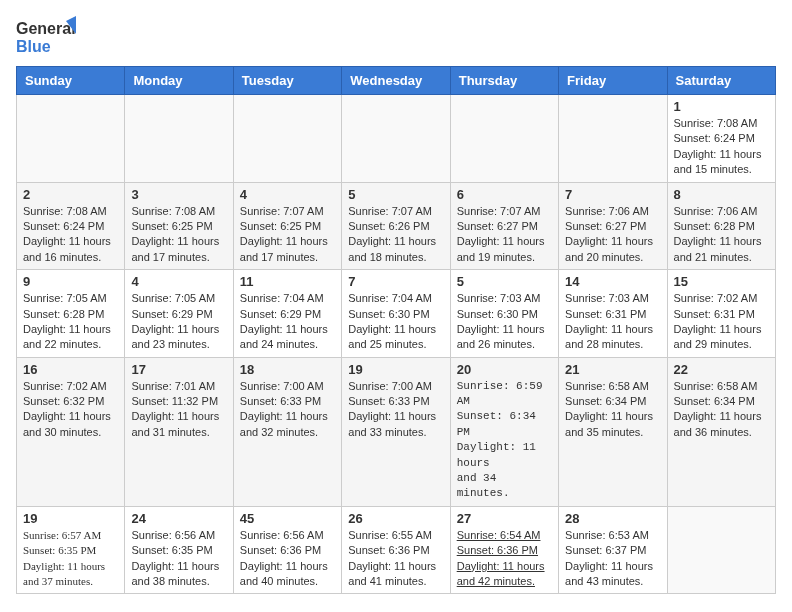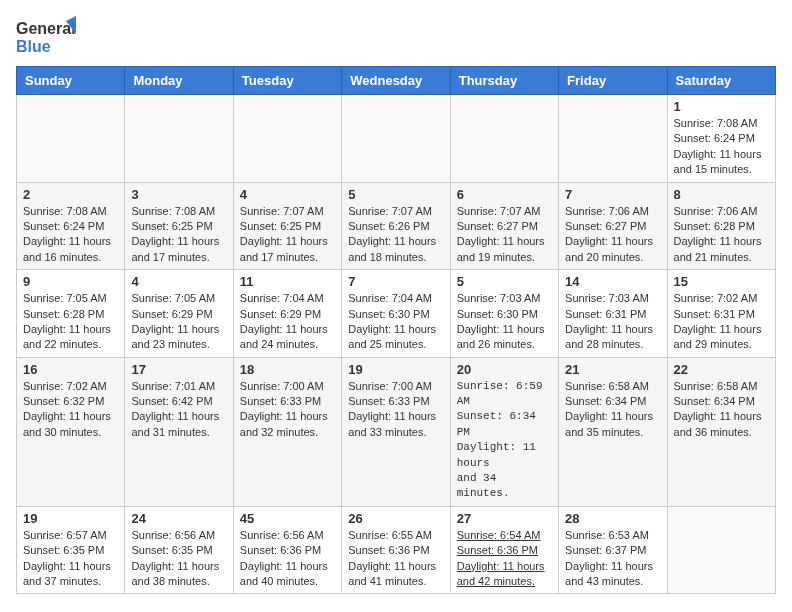--- a/index.html
+++ b/index.html
@@ -227,21 +227,21 @@
         <td>
           <span class="day-num">16</span>
           <div class="day-info" style="white-space: pre-line;">Sunrise: 7:02 AM
 Sunset: 6:32 PM
 Daylight: 11 hours
 and 30 minutes.</div>
         </td>
         <td>
           <span class="day-num">17</span>
           <div class="day-info" style="white-space: pre-line;">Sunrise: 7:01 AM
-Sunset: 6:42 PM
+Sunset: 11:32 PM
 Daylight: 11 hours
 and 31 minutes.</div>
         </td>
         <td>
           <span class="day-num">18</span>
           <div class="day-info" style="white-space: pre-line;">Sunrise: 7:00 AM
 Sunset: 6:33 PM
 Daylight: 11 hours
 and 32 minutes.</div>
         </td>
@@ -270,21 +270,21 @@
           <span class="day-num">22</span>
           <div class="day-info" style="white-space: pre-line;">Sunrise: 6:58 AM
 Sunset: 6:34 PM
 Daylight: 11 hours
 and 36 minutes.</div>
         </td>
       </tr>
       <tr>
         <td>
           <span class="day-num">19</span>
-          <div class="day-info" style="white-space: pre-line;">Sunrise: 6:57 AM
+          <div class="day-info" style="white-space: pre-line; font-family: Liberation Serif, serif;">Sunrise: 6:57 AM
 Sunset: 6:35 PM
 Daylight: 11 hours
 and 37 minutes.</div>
         </td>
         <td>
           <span class="day-num">24</span>
           <div class="day-info" style="white-space: pre-line;">Sunrise: 6:56 AM
 Sunset: 6:35 PM
 Daylight: 11 hours
 and 38 minutes.</div>

